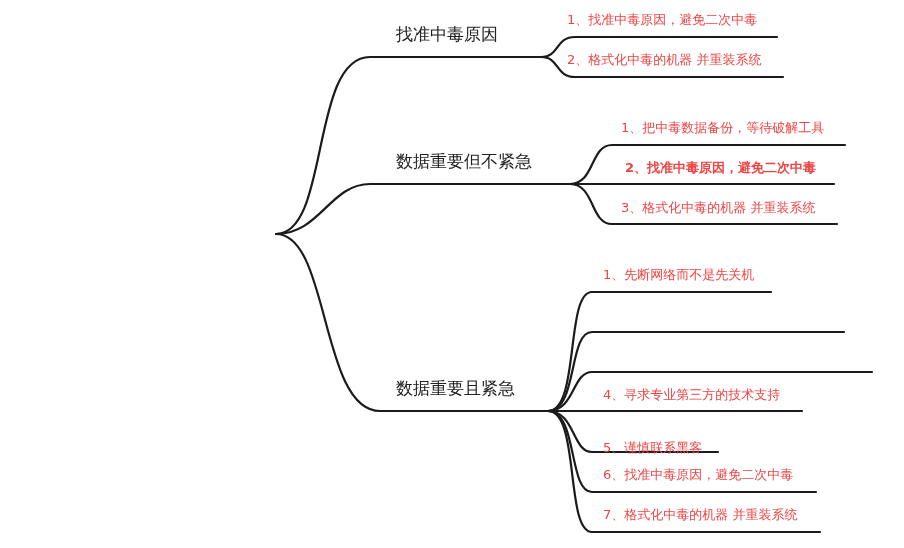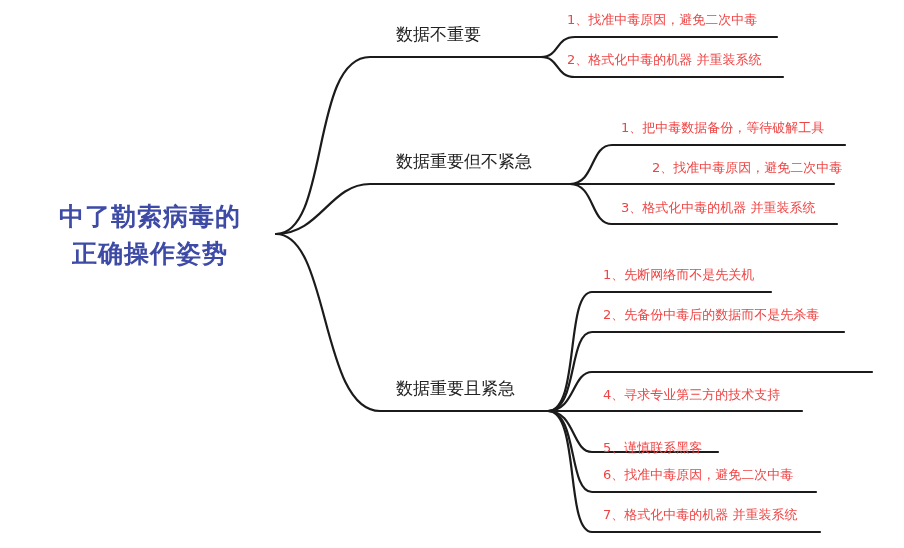--- a/index.html
+++ b/index.html
@@ -61,35 +61,30 @@
 
     <path d="M548,411 C580,411 565,292 592,292 L771,292"></path>
     <path d="M548,411 C578,411 568,332 592,332 L844,332"></path>
     <path d="M548,411 C575,411 572,372 592,372 L872,372"></path>
     <path d="M548,411 L802,411"></path>
     <path d="M548,411 C575,411 572,452 592,452 L718,452"></path>
     <path d="M548,411 C578,411 568,492 592,492 L816,492"></path>
     <path d="M548,411 C580,411 565,532 592,532 L820,532"></path>
   </svg>
 
-  <div class="root">
-    <span>中了勒索病毒的</span>
-    <span>正确操作姿势</span>
-  </div>
 
-  <div class="branch" style="left:396px; top:23px;">数据不重要</div>
+  <div class="branch" style="left:396px; top:23px;">找准中毒原因</div>
   <div class="leaf" style="left:567px; top:11px;">1、找准中毒原因，避免二次中毒</div>
   <div class="leaf" style="left:567px; top:51px;">2、格式化中毒的机器 并重装系统</div>
 
   <div class="branch" style="left:396px; top:150px;">数据重要但不紧急</div>
   <div class="leaf" style="left:621px; top:119px;">1、把中毒数据备份，等待破解工具</div>
-  <div class="leaf" style="left:652px; top:159px;">2、找准中毒原因，避免二次中毒</div>
+  <div class="leaf" style="left:625px; top:159px;font-weight:bold;">2、找准中毒原因，避免二次中毒</div>
   <div class="leaf" style="left:621px; top:199px;">3、格式化中毒的机器 并重装系统</div>
 
   <div class="branch" style="left:396px; top:377px;">数据重要且紧急</div>
   <div class="leaf" style="left:603px; top:266px;">1、先断网络而不是先关机</div>
-  <div class="leaf" style="left:603px; top:306px;">2、先备份中毒后的数据而不是先杀毒</div>
   <div class="leaf" style="left:603px; top:386px;">4、寻求专业第三方的技术支持</div>
   <div class="leaf" style="left:603px; top:426px;margin-top:13px;">5、谨慎联系黑客</div>
   <div class="leaf" style="left:603px; top:466px;">6、找准中毒原因，避免二次中毒</div>
   <div class="leaf" style="left:603px; top:506px;">7、格式化中毒的机器 并重装系统</div>
 
 </div>
 
 </body></html>

